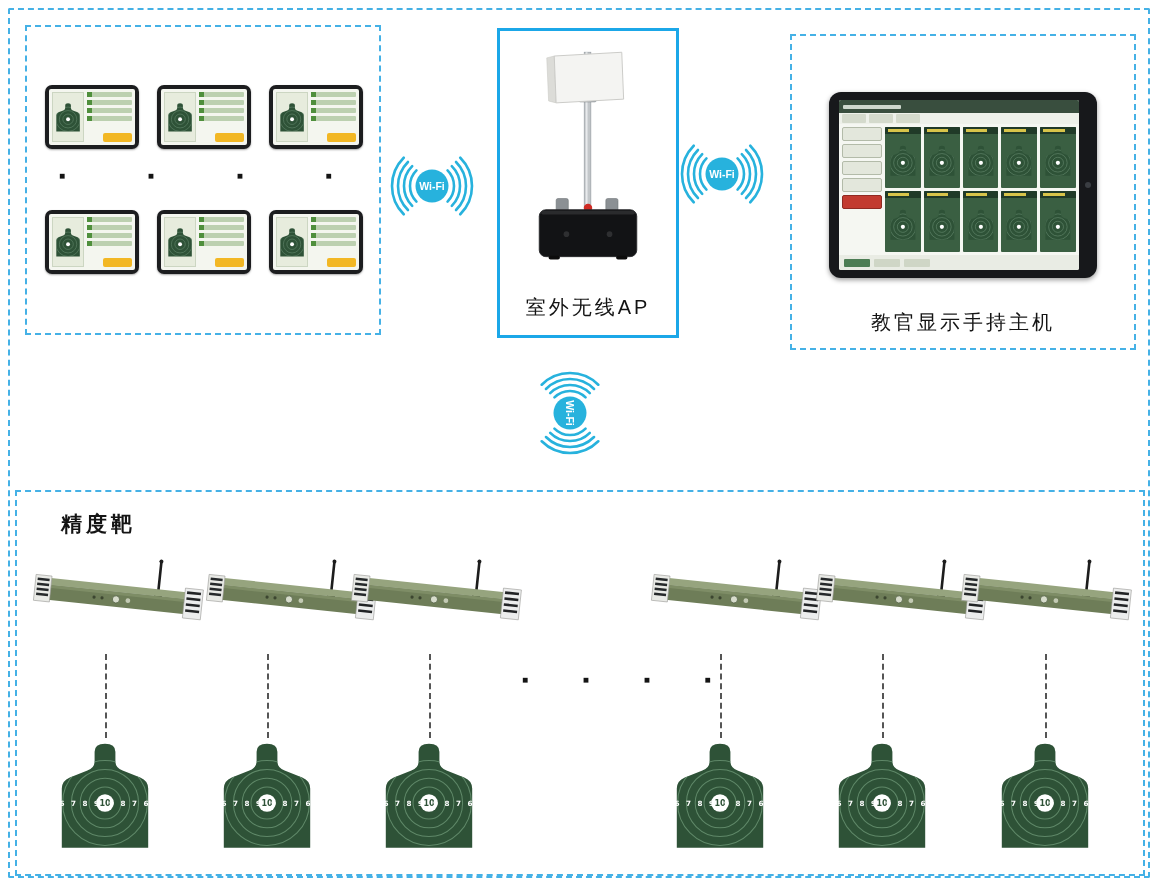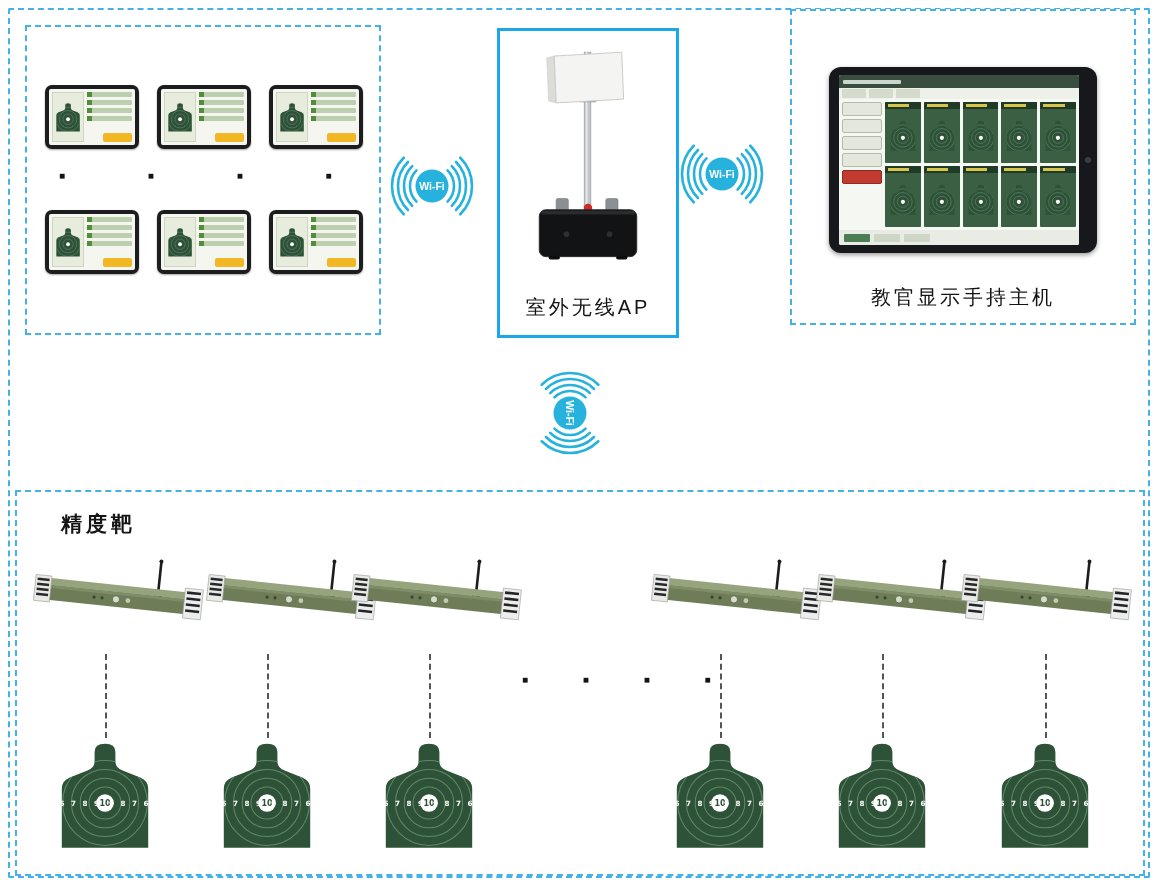--- a/index.html
+++ b/index.html
@@ -278,21 +278,21 @@
         <rect x="30" y="173" width="100" height="4" rx="2" fill="#2a2b2d"></rect>
         <circle cx="57" cy="198" r="3" fill="#2e2f31"></circle>
         <circle cx="103" cy="198" r="3" fill="#2e2f31"></circle>
         <rect x="38" y="221" width="12" height="4" rx="2" fill="#0c0c0c"></rect>
         <rect x="110" y="221" width="12" height="4" rx="2" fill="#0c0c0c"></rect>
       </g>
     </svg>
     <div class="box-label" style="bottom:14px;">室外无线AP</div>
   </div>
 
-  <div class="abs dash-box" style="left:790px;top:9px;width:342px;height:312px;">
+  <div class="abs dash-box" style="left:790px;top:34px;width:342px;height:312px;">
     <div class="itab" style="left:37px;top:56px;">
       <div class="itab-screen">
         <div class="it-top"></div>
         <div class="it-menu">
             <s></s>
             <s></s>
             <s></s>
           </div>
         <div class="it-main">
           <div class="it-side">

